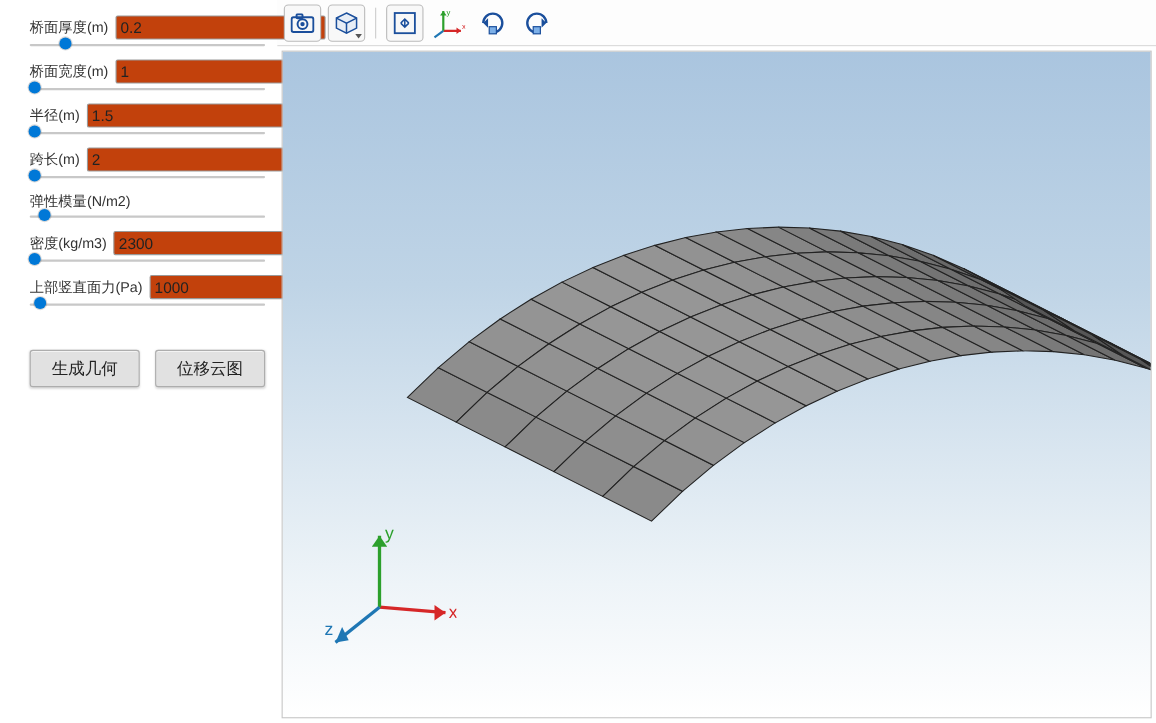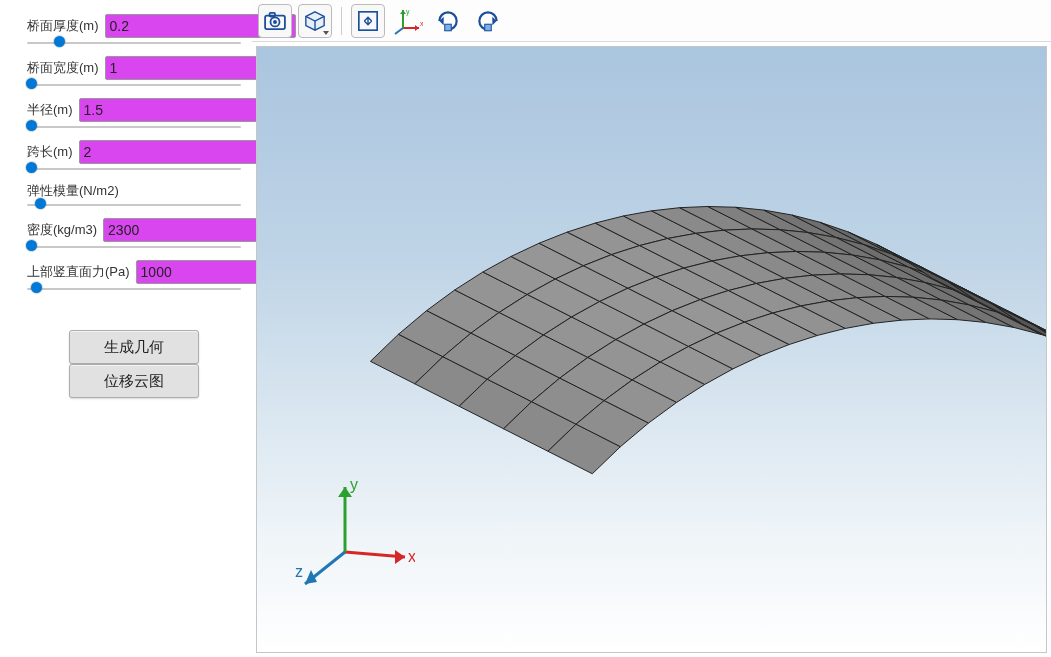--- a/index.html
+++ b/index.html
@@ -2,25 +2,25 @@
 <html><head>
 <meta charset="utf-8">
 <style>
   * { box-sizing: border-box; margin: 0; padding: 0; font-family: "Microsoft YaHei", "SimSun", Arial, sans-serif; }
   body { background: #ffffff; width: 1051px; height: 657px; overflow: hidden; font-size: 13px; color: #333; }
   .app { display: flex; height: 100%; margin-left: 17px; }
   .sidebar { width: 235px; padding: 14px 10px; border-right: 1px solid #fff; position:relative; }
   .param { margin-bottom: 12px; }
   .param-row { display: flex; align-items: center; gap: 6px; }
   .param-label { font-size: 13px; color: #333; white-space: nowrap; }
-  .param-input { flex: 1; height: 22px; border: 1px solid #999; border-radius: 2px; padding: 11px 4px; font-size: 14px; color: #222; background:#d946ef; }
+  .param-input { flex: 1; height: 22px; border: 1px solid #999; border-radius: 2px; padding: 0 4px; font-size: 14px; color: #222; background:#c2410c; }
   .slider { width: 100%; height: 4px; margin-top: 2px; position: relative; }
   .slider-track { position: absolute; top:50%; left:0; right:0; height:2px; background:#c8c8c8; border-radius:1px; }
   .slider-thumb { position:absolute; top:-4px; width:11px; height:11px; background:#0078d7; border-radius:50%; box-shadow:0 0 0 1px rgba(0,0,0,0.15);}
-  .btn-col { margin-top: 40px; display:flex; flex-direction:column; align-items:center; }
+  .btn-col { margin-top: 40px; display:flex; flex-direction:row; align-items:center; gap:14px;}
   .action-btn { width: 130px; height: 34px; background:#e1e1e1; border:1px solid #adadad; border-radius:3px; font-size:15px; color:#222; cursor:pointer; box-shadow: 0 1px 0 rgba(255,255,255,0.6) inset, 0 1px 2px rgba(0,0,0,0.15);}
 
   .content { flex:1; display:flex; flex-direction:column; }
   .tabbar { height: 28px; display:flex; align-items:flex-end; padding-left:2px; border-bottom:1px solid #d0d0d0;}
   .tab { padding: 4px 12px; font-size:13px; color:#333; border:1px solid transparent; border-bottom:none; cursor:pointer;}
   .tab.active { background:#f4f4f4; border-color:#c6c6c6; border-radius:3px 3px 0 0; position:relative; top:1px;}
   .toolbar { height: 42px; display:flex; align-items:center; padding: 4px 6px; gap:6px; background:#fdfdfd; border-bottom:1px solid #d9d9d9;}
   .tb-btn { width:34px; height:34px; border:1px solid #bbb; border-radius:4px; background:#f8f8f8; display:flex; align-items:center; justify-content:center; cursor:pointer; position:relative;}
   .tb-sep { width:1px; height:28px; background:#ccc; margin:0 3px;}
   .dd-arrow{ position:absolute; right:2px; bottom:2px; width:0;height:0;border-left:3px solid transparent;border-right:3px solid transparent;border-top:4px solid #555;}

